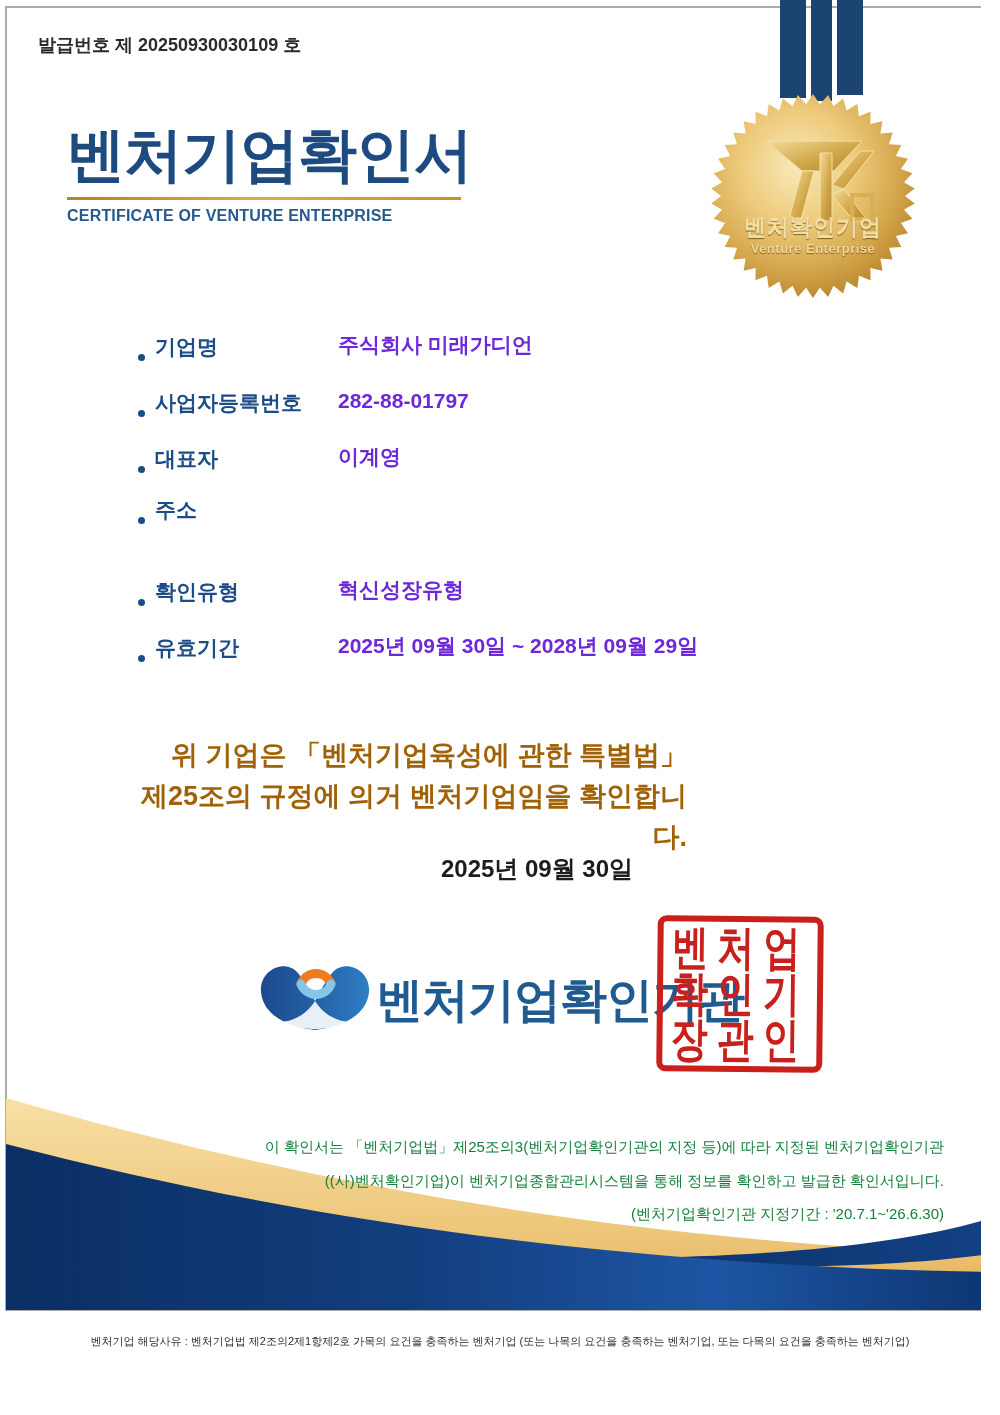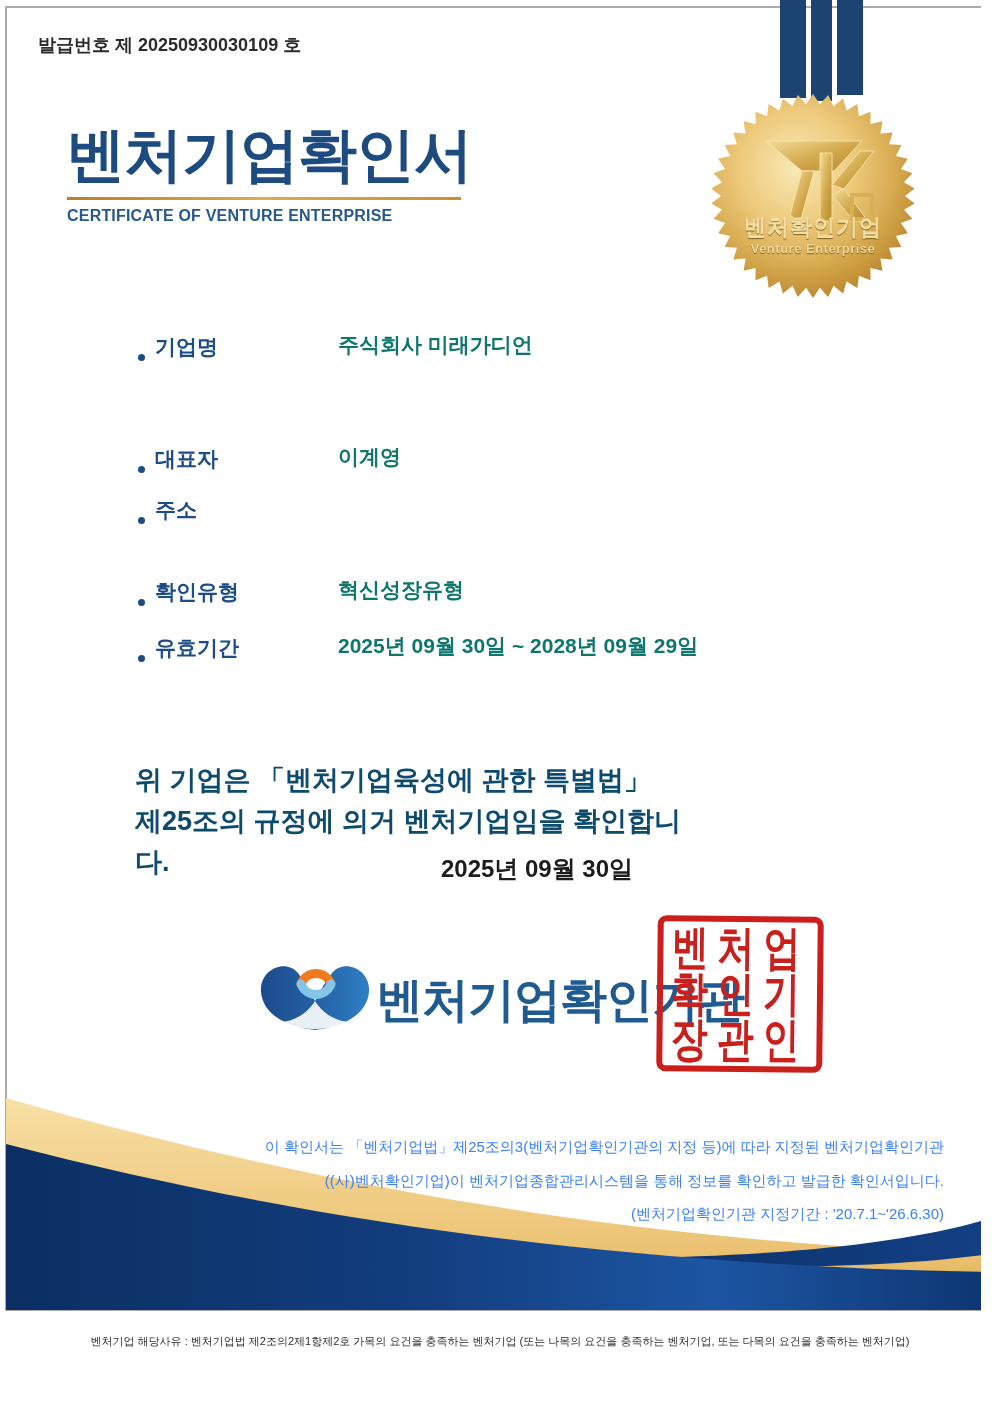--- a/index.html
+++ b/index.html
@@ -26,42 +26,42 @@
         font-size:22px;font-weight:800;color:#f3dfa2;letter-spacing:1px;
         text-shadow:0 1px 1px rgba(120,85,20,.9),0 -1px 1px rgba(255,245,210,.5);}
   .medal-en{position:absolute;left:0;top:148px;width:100%;text-align:center;
         font-size:13px;font-weight:700;color:#f0d898;letter-spacing:0.5px;
         text-shadow:0 1px 1px rgba(120,85,20,.9);}
 
   
   .field-row{position:absolute;left:138px;display:flex;align-items:flex-end;z-index:3;}
   .bullet{width:7px;height:7px;border-radius:50%;background:#1c4c87;margin-top:9px;flex:0 0 auto;}
   .f-label{width:183px;margin-left:10px;font-size:21px;font-weight:800;color:#1c4c87;flex:0 0 auto;}
-  .f-value{font-size:21px;font-weight:700;color:#0f766e;white-space:pre-line;line-height:33px;max-width:470px;}
-
-  .statement{position:absolute;left:135px;top:760px;width:552px;text-align:left;
-        font-size:27px;font-weight:800;color:#0c4a6e;line-height:41px;z-index:3;}
+  .f-value{font-size:21px;font-weight:700;color:#6d28d9;white-space:pre-line;line-height:33px;max-width:470px;}
+
+  .statement{position:absolute;left:135px;top:735px;width:552px;text-align:right;
+        font-size:27px;font-weight:800;color:#a16207;line-height:41px;z-index:3;}
   .issue-date{position:absolute;left:0;top:853px;width:994px;text-align:center;
         font-size:24px;font-weight:700;color:#1c1c1c;z-index:3;padding-left:40px;}
 
   
   .logo-mark{position:absolute;left:257px;top:956px;width:116px;height:90px;z-index:3;}
   .issuer-name{position:absolute;left:376px;top:969px;font-size:47px;font-weight:800;color:#1f5b90;
         letter-spacing:-1px;z-index:3;}
 
   
   .seal{position:absolute;left:657px;top:916px;width:166px;height:156px;z-index:4;
         border:6px solid #cb1f1c;border-radius:9px;transform:rotate(0.6deg);
         display:flex;flex-direction:column;justify-content:space-between;padding:4px 2px;box-sizing:border-box;}
   .seal-row{text-align:center;font-size:33px;font-weight:900;color:#c8201d;letter-spacing:8px;
         transform:scale(1.12,1.42);transform-origin:center;line-height:44px;white-space:nowrap;}
 
   
   .fine-print{position:absolute;right:37px;top:1130px;text-align:right;font-size:15px;
-        color:#3b82f6;line-height:33.5px;z-index:3;font-weight:500;}
+        color:#15803d;line-height:33.5px;z-index:3;font-weight:500;}
 
   .wave{position:absolute;left:6px;top:1086px;z-index:2;}
   .footer-note{position:absolute;left:0;top:1334px;width:1000px;text-align:center;
         font-size:11px;color:#2e2e2e;z-index:3;font-weight:500;}
 </style>
 </head>
 <body>
 
 <div class="page">
 
@@ -105,20 +105,25 @@
       </g>
     </svg>
     <div class="medal-kr">벤처확인기업</div>
     <div class="medal-en">Venture Enterprise</div>
   </div>
 
   <div class="field-row" style="top:328px">
     <span class="bullet"></span>
     <span class="f-label">기업명</span>
     <span class="f-value">주식회사 미래가디언</span>
+  </div>
+  <div class="field-row" style="top:384px">
+    <span class="bullet"></span>
+    <span class="f-label">사업자등록번호</span>
+    <span class="f-value">282-88-01797</span>
   </div>
   <div class="field-row" style="top:440px">
     <span class="bullet"></span>
     <span class="f-label">대표자</span>
     <span class="f-value">이계영</span>
   </div>
   <div class="field-row" style="top:496px">
     <span class="bullet"></span>
     <span class="f-label">주소</span>
   </div>

